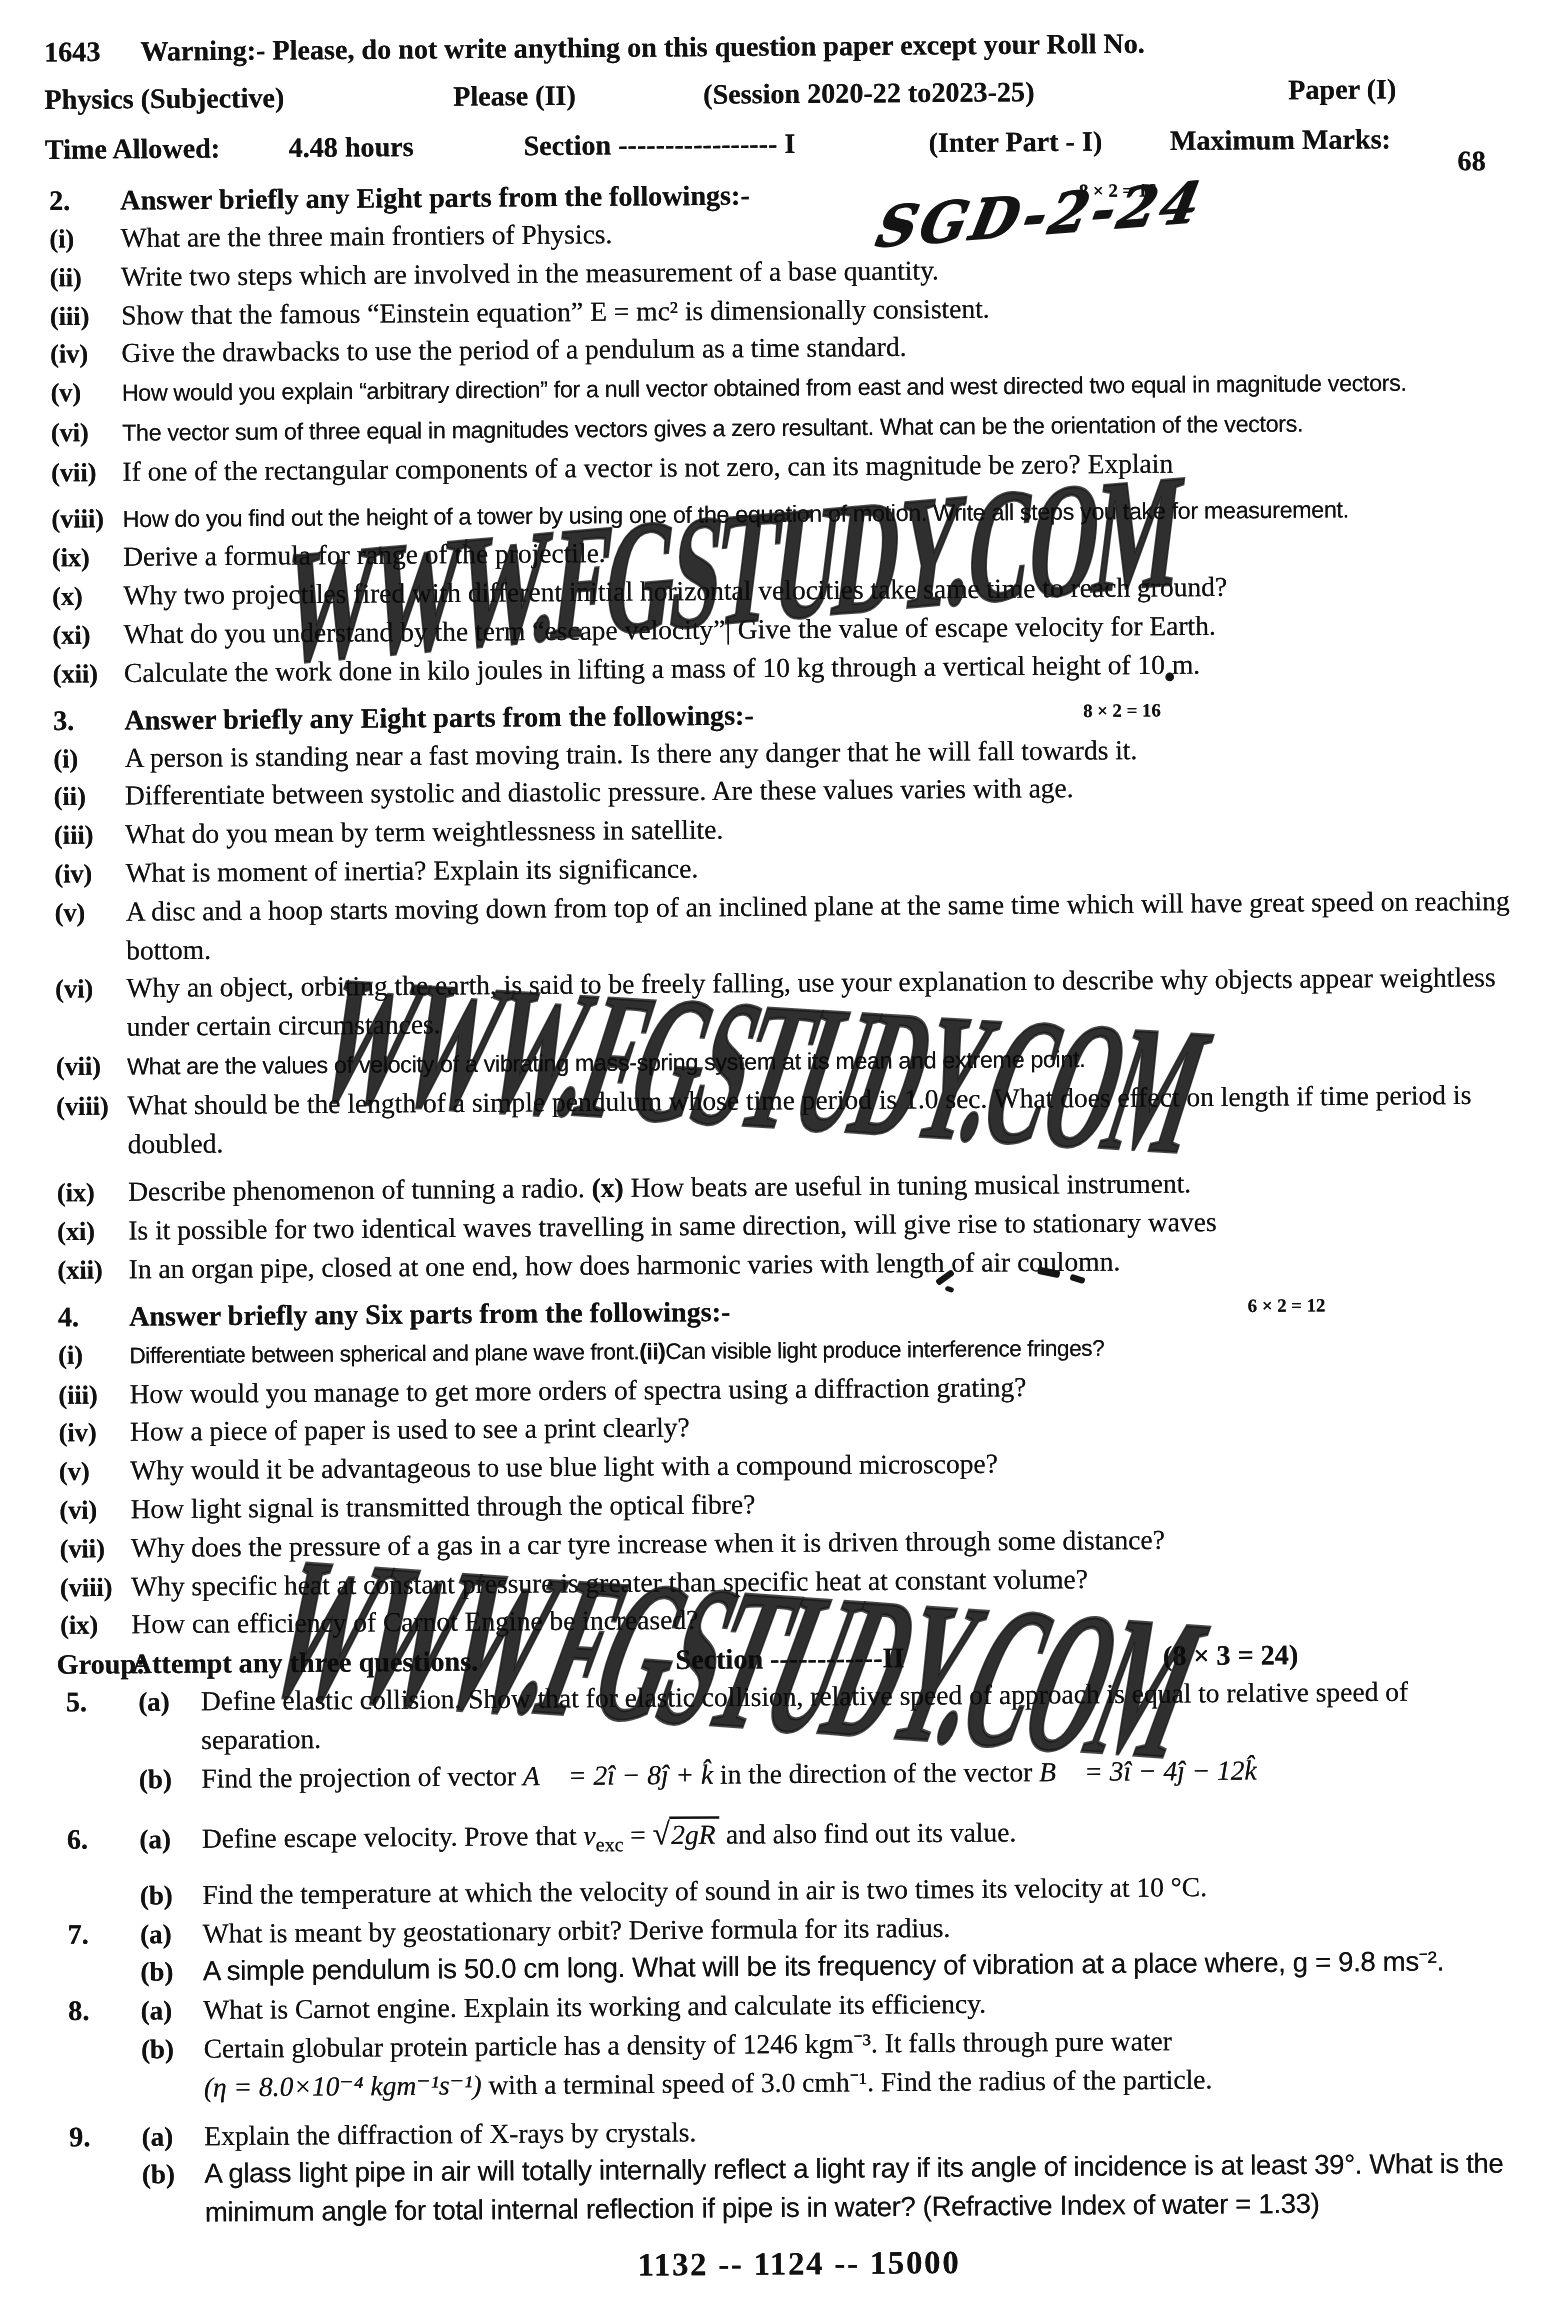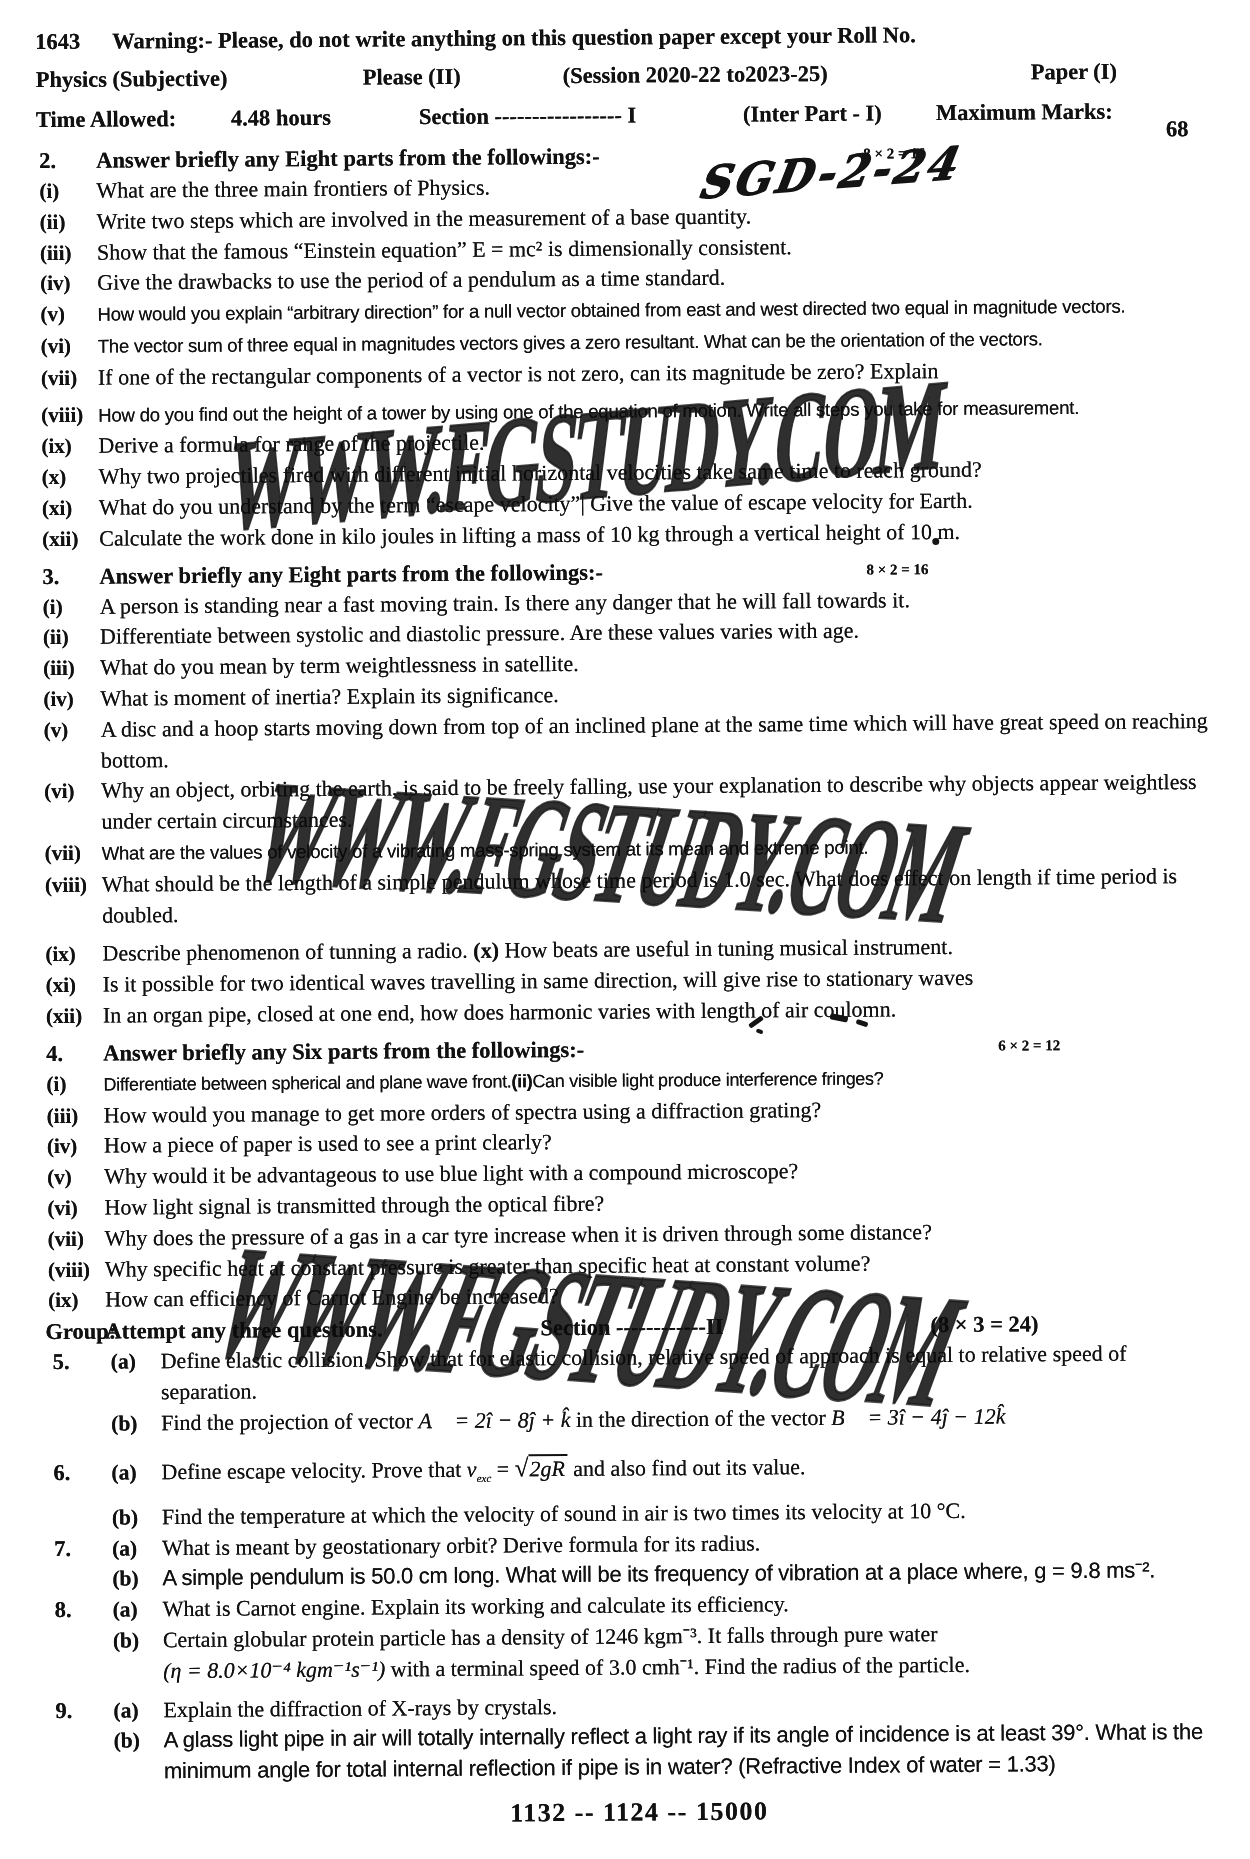--- a/index.html
+++ b/index.html
@@ -27,21 +27,21 @@
   .lbl{flex:0 0 57px;margin-left:38px;font-weight:bold;font-size:21px;}
   .txt{flex:1;padding-right:40px;font-size:22px;}
   .narrow .txt{font-family:"Liberation Sans",sans-serif;font-size:18.6px;letter-spacing:-0.25px;}
   .nsm .txt{font-family:"Liberation Sans",sans-serif;font-size:18px;letter-spacing:-0.3px;}
   
   .qrow{position:relative;display:flex;align-items:baseline;line-height:30.8px;}
   .qno{flex:0 0 58px;margin-left:42px;font-weight:bold;font-size:22.5px;}
   .qlt{flex:0 0 50px;font-weight:bold;font-size:21.5px;}
   .qrow .txt{flex:1;padding-right:36px;font-size:22px;}
   .math{font-style:italic;font-family:"Liberation Serif","DejaVu Serif",serif;}
-  sub.small{font-size:11px;font-style:italic;}
+  sub.small{font-size:16px;}
   .sqrtsign{font-style:normal;font-size:25px;}
   .radic{border-top:2px solid #111;padding:0 3px 0 1px;font-style:italic;}
   
   .noterow{position:relative;height:31px;line-height:31px;font-weight:bold;font-size:22.5px;}
   .noterow span{position:absolute;white-space:nowrap;}
   
   .footer{margin-top:14px;text-align:center;font-weight:bold;font-size:26px;letter-spacing:1.5px;}
   
   .wm{
     position:absolute;z-index:4;pointer-events:none;white-space:nowrap;

